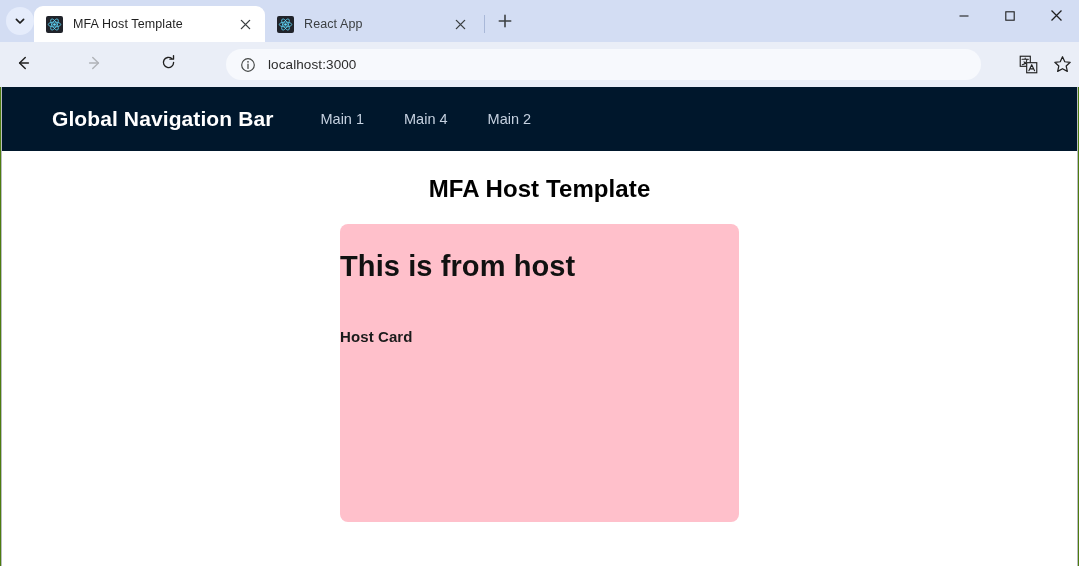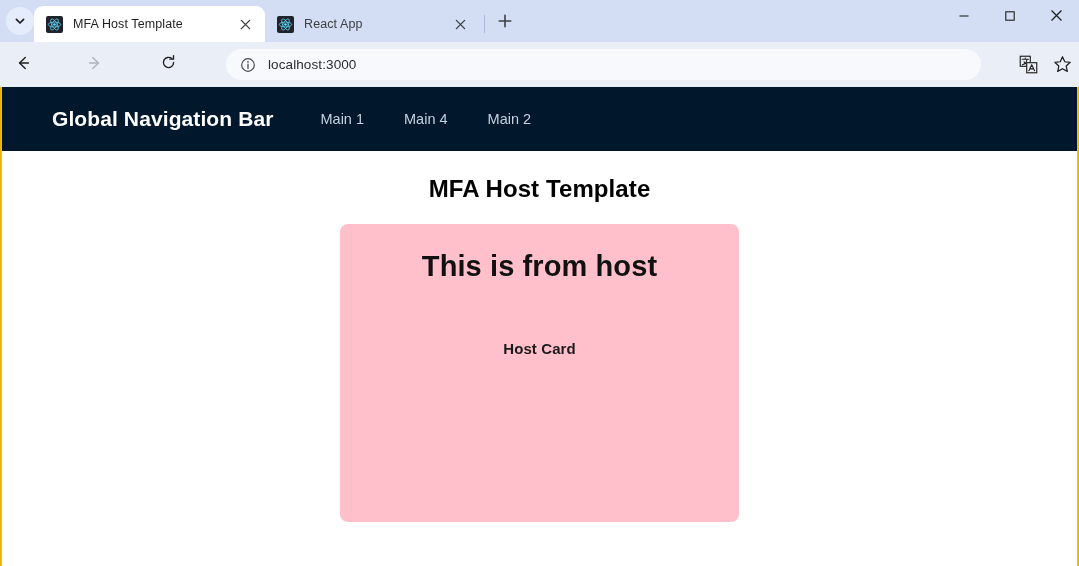--- a/index.html
+++ b/index.html
@@ -9,21 +9,21 @@
     height: 566px;
     overflow: hidden;
     background: #ffffff;
     font-family: "Liberation Sans", sans-serif;
   }
 
   #browser-window {
     position: relative;
     width: 1079px;
     height: 566px;
-    background: #eab308;
+    background: #4d7c0f;
     overflow: hidden;
   }
 
   
   #tab-strip {
     position: absolute;
     top: 0; left: 0;
     width: 1079px;
     height: 42px;
     background: #d3ddf3;
@@ -273,33 +273,32 @@
   }
 
   #host-card {
     margin-top: 21px;
     width: 399px;
     height: 298px;
     background: #ffc0cb;
     border-radius: 8px;
     display: flex;
     flex-direction: column;
-    align-items: center;
   }
 
   #host-card-heading {
     margin-top: 26px;
     font-size: 29px;
     font-weight: bold;
     color: #111111;
     letter-spacing: 0.1px;
   }
 
   #host-card-subtext {
-    margin-top: 57px;
+    margin-top: 45px;
     font-size: 15px;
     font-weight: bold;
     color: #1b1b1b;
     letter-spacing: 0.1px;
   }
 </style>
 </head>
 <body>
 
 <div id="browser-window">

